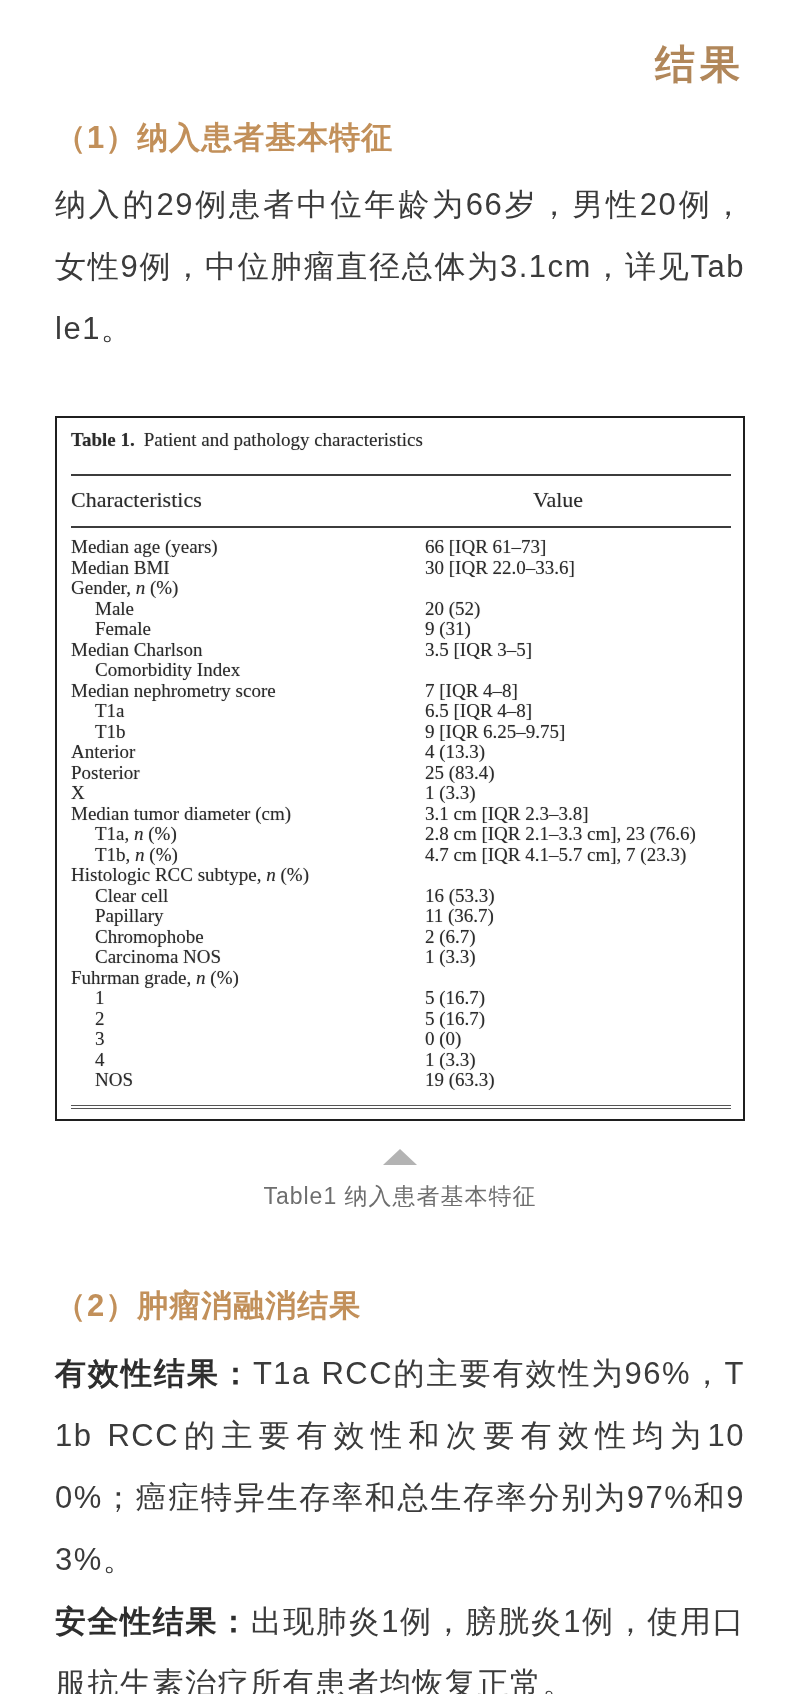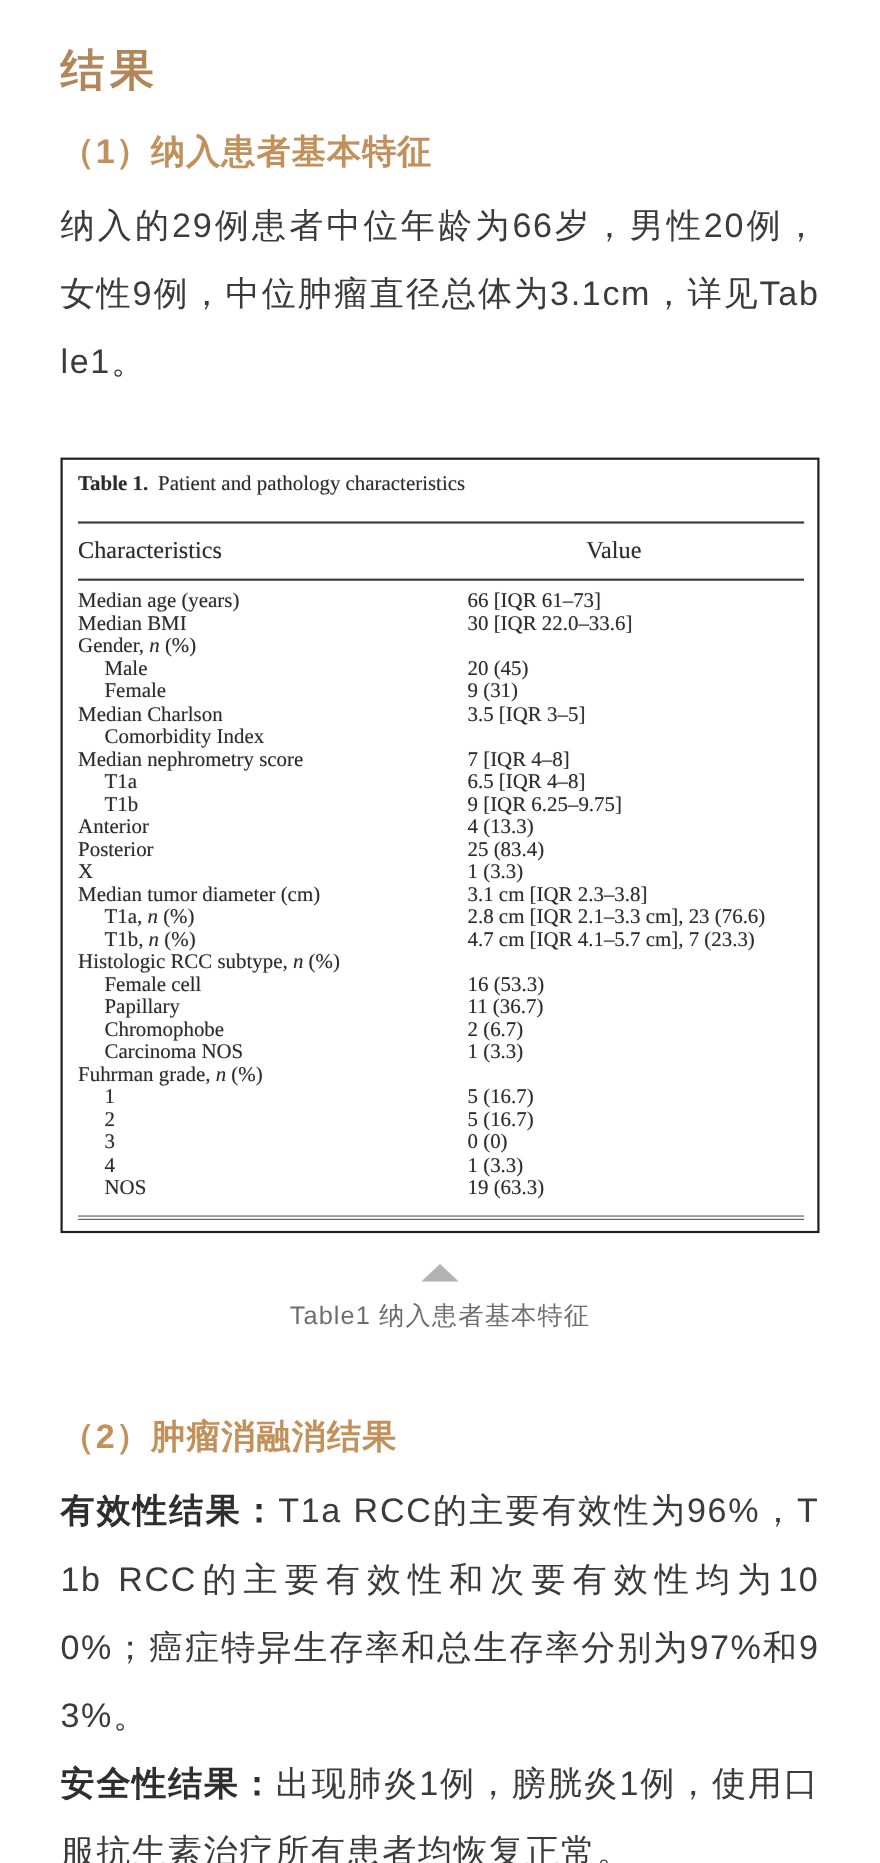--- a/index.html
+++ b/index.html
@@ -15,21 +15,21 @@
   html,body{margin:0;padding:0;background:var(--page-bg);}
   .page{
     width:800px;min-height:1694px;box-sizing:border-box;
     padding:30px 55px 40px;background:var(--page-bg);
     font-family:"Liberation Sans","DejaVu Sans",sans-serif;
     color:var(--body-text);overflow:hidden;
   }
   .main-heading{
     font-family:"DejaVu Serif","Liberation Serif",serif;
     font-size:40px;line-height:1.2;font-weight:700;
-    color:var(--heading-bronze);margin:10px 0 0;letter-spacing:5px;
+    color:var(--heading-bronze);margin:10px 0 0;letter-spacing:5px;text-align:right;
   }
   .sub-heading{
     color:var(--accent-gold);font-size:31px;font-weight:700;
     margin:30px 0 0;letter-spacing:1px;line-height:1.3;
   }
   .sub-heading.second{margin-top:74px;}
   .body-text{
     font-size:31px;line-height:62px;text-align:justify;
     margin:16px 0 0;letter-spacing:1.5px;color:var(--body-text);
     word-break:break-all;
@@ -101,21 +101,21 @@
           <div class="trow">
             <div class="tlabel">Median BMI</div>
             <div class="tvalue">30 [IQR 22.0–33.6]</div>
           </div>
           <div class="trow">
             <div class="tlabel">Gender, <i>n</i> (%)</div>
             <div class="tvalue"></div>
           </div>
           <div class="trow">
             <div class="tlabel ind1">Male</div>
-            <div class="tvalue">20 (45)</div>
+            <div class="tvalue">20 (52)</div>
           </div>
           <div class="trow">
             <div class="tlabel ind1">Female</div>
             <div class="tvalue">9 (31)</div>
           </div>
           <div class="trow">
             <div class="tlabel">Median Charlson</div>
             <div class="tvalue">3.5 [IQR 3–5]</div>
           </div>
           <div class="trow">
@@ -156,21 +156,21 @@
           </div>
           <div class="trow">
             <div class="tlabel ind1">T1b, <i>n</i> (%)</div>
             <div class="tvalue">4.7 cm [IQR 4.1–5.7 cm], 7 (23.3)</div>
           </div>
           <div class="trow">
             <div class="tlabel">Histologic RCC subtype, <i>n</i> (%)</div>
             <div class="tvalue"></div>
           </div>
           <div class="trow">
-            <div class="tlabel ind1">Female cell</div>
+            <div class="tlabel ind1">Clear cell</div>
             <div class="tvalue">16 (53.3)</div>
           </div>
           <div class="trow">
             <div class="tlabel ind1">Papillary</div>
             <div class="tvalue">11 (36.7)</div>
           </div>
           <div class="trow">
             <div class="tlabel ind1">Chromophobe</div>
             <div class="tvalue">2 (6.7)</div>
           </div>

